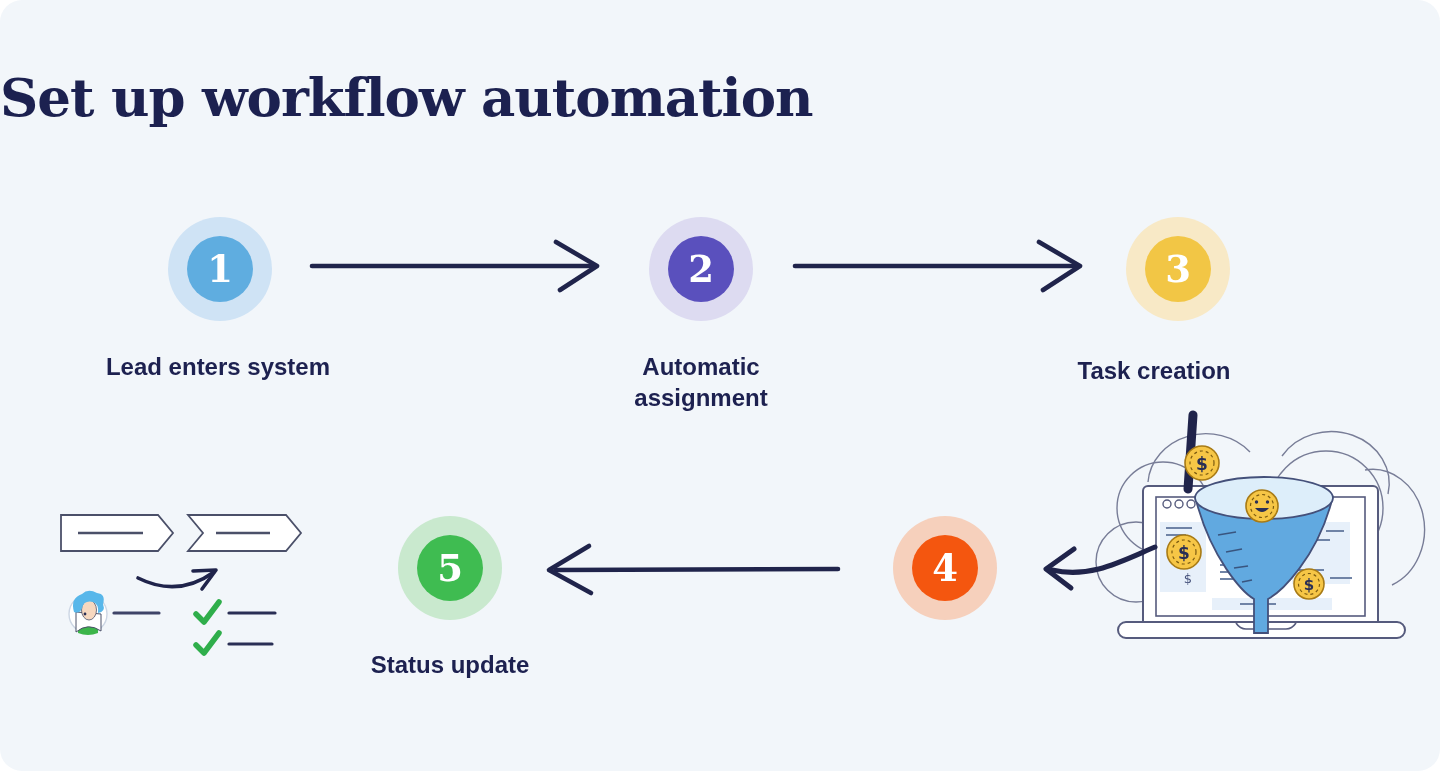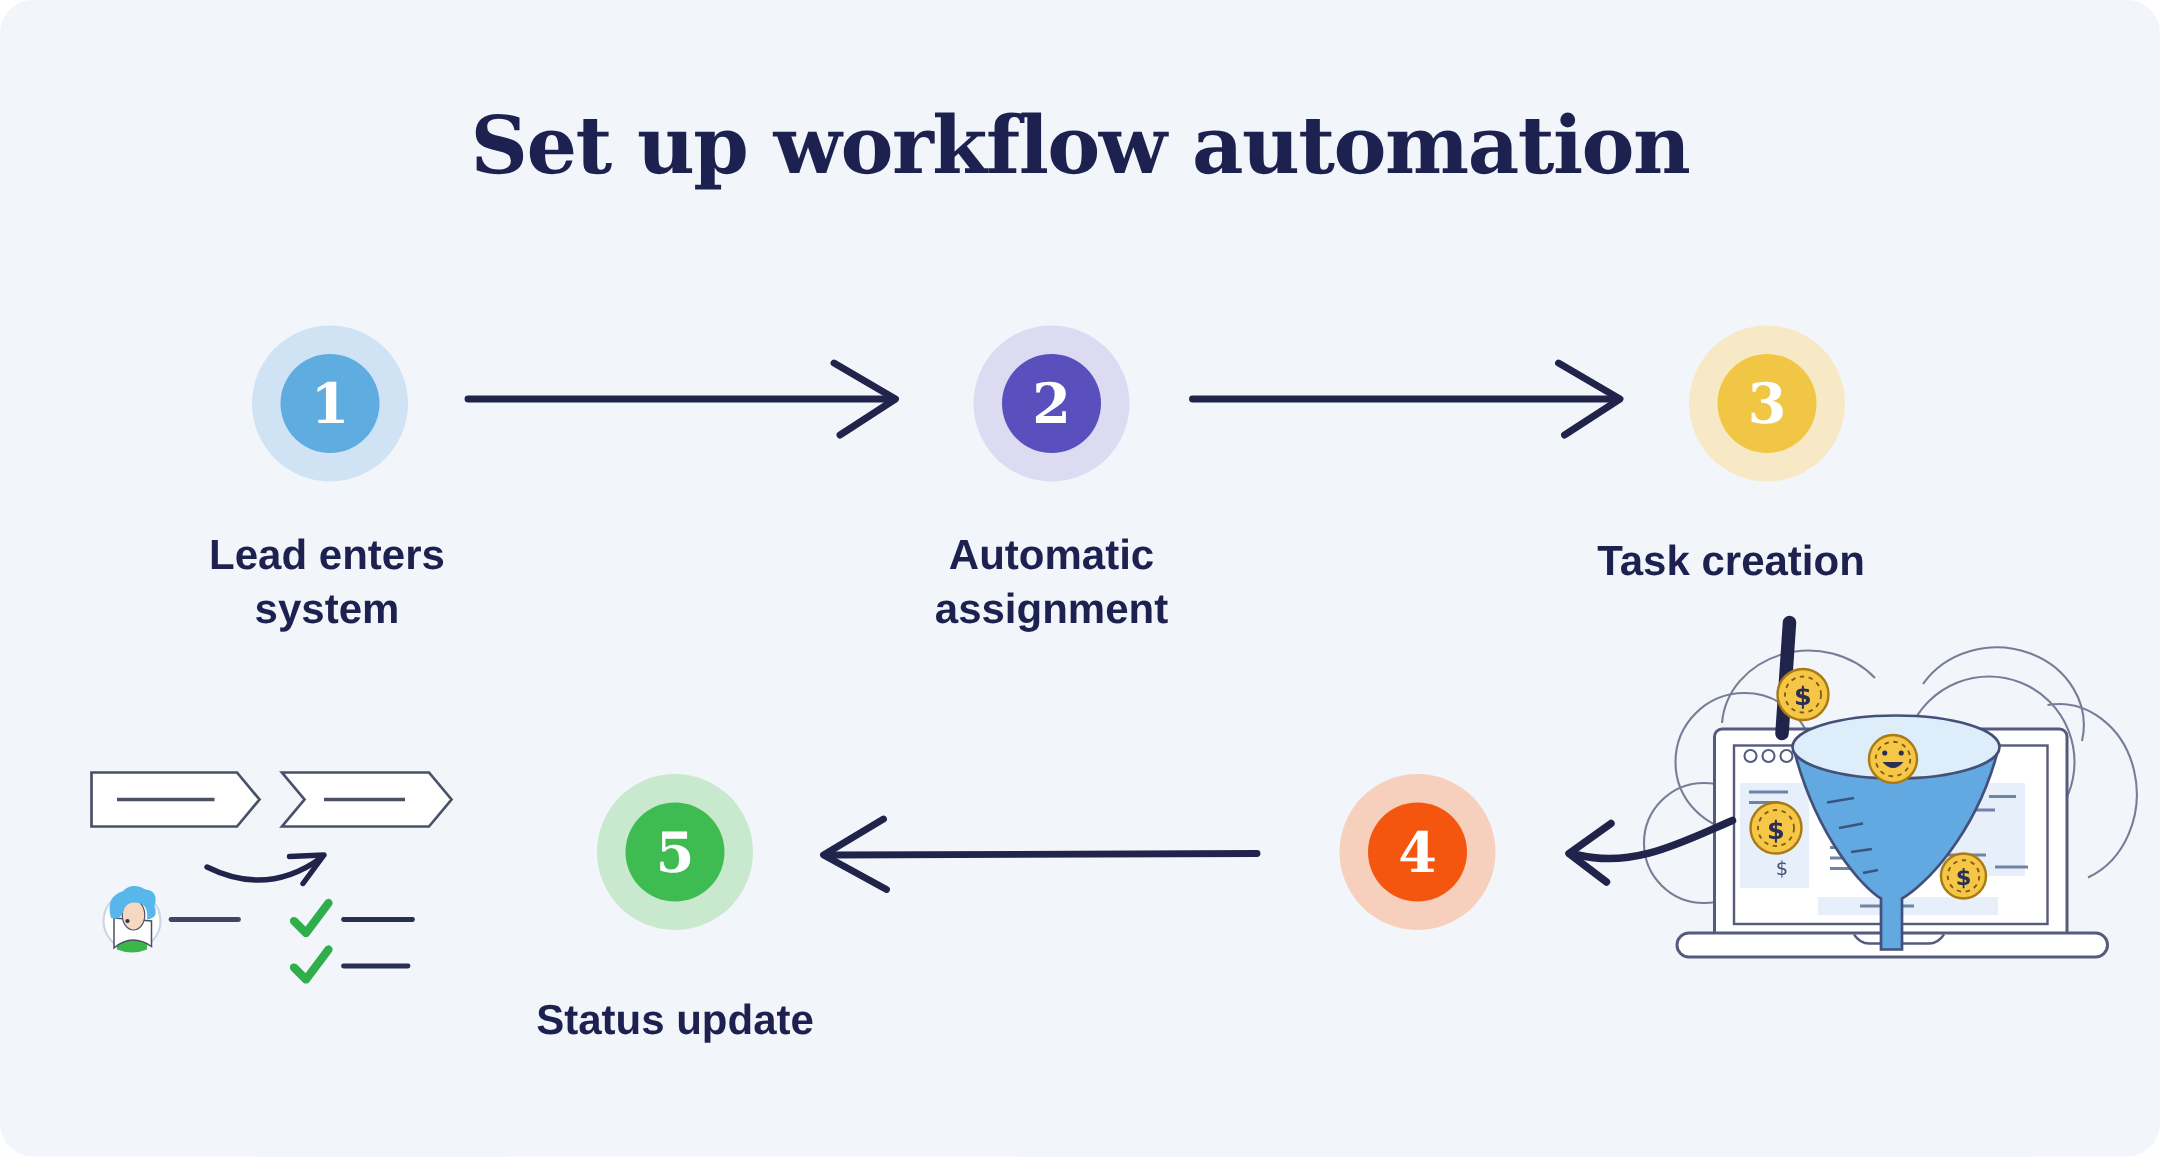--- a/index.html
+++ b/index.html
@@ -7,21 +7,20 @@
     position:relative;
     width:1440px;height:771px;
     background:#f2f6fa;
     border-radius:22px;
     overflow:hidden;
     font-family:"Liberation Sans",sans-serif;
   }
   .page-title{
     position:absolute;
     left:0;top:66px;width:1440px;
-    text-align:center;
     font-family:"DejaVu Serif",serif;
     font-weight:700;
     font-size:53px;
     letter-spacing:-1px;
     color:#1c2150;
   }
   .step{
     position:absolute;
     width:104px;height:104px;border-radius:50%;
     display:flex;align-items:center;justify-content:center;
@@ -40,30 +39,30 @@
   .step-2 .inner{background:#5a50bd;}
   .step-3{left:1126px;top:217px;background:#f8e9c6;}
   .step-3 .inner{background:#f2c645;}
   .step-4{left:893px;top:516px;background:#f6d0bc;}
   .step-4 .inner{background:#f4560f;}
   .step-5{left:398px;top:516px;background:#c9e9ce;}
   .step-5 .inner{background:#3fbc51;}
   .step-label{
     position:absolute;
     font-weight:700;
-    font-size:28px;
+    font-size:24px;
     line-height:1.28;
     color:#1d2150;
     text-align:center;
   }
   .label-1{left:98px;top:352px;width:240px;}
   .label-2{left:581px;top:352px;width:240px;}
   .label-3{left:1004px;top:356px;width:300px;}
   .label-4{left:776px;top:656px;width:340px;}
-  .label-5{left:300px;top:650px;width:300px;margin-top:12px;}
+  .label-5{left:300px;top:650px;width:300px;}
   .overlay{
     position:absolute;left:0;top:0;width:1440px;height:771px;
     pointer-events:none;
   }
 </style>
 </head>
 <body>
 
 <div class="canvas">
 

